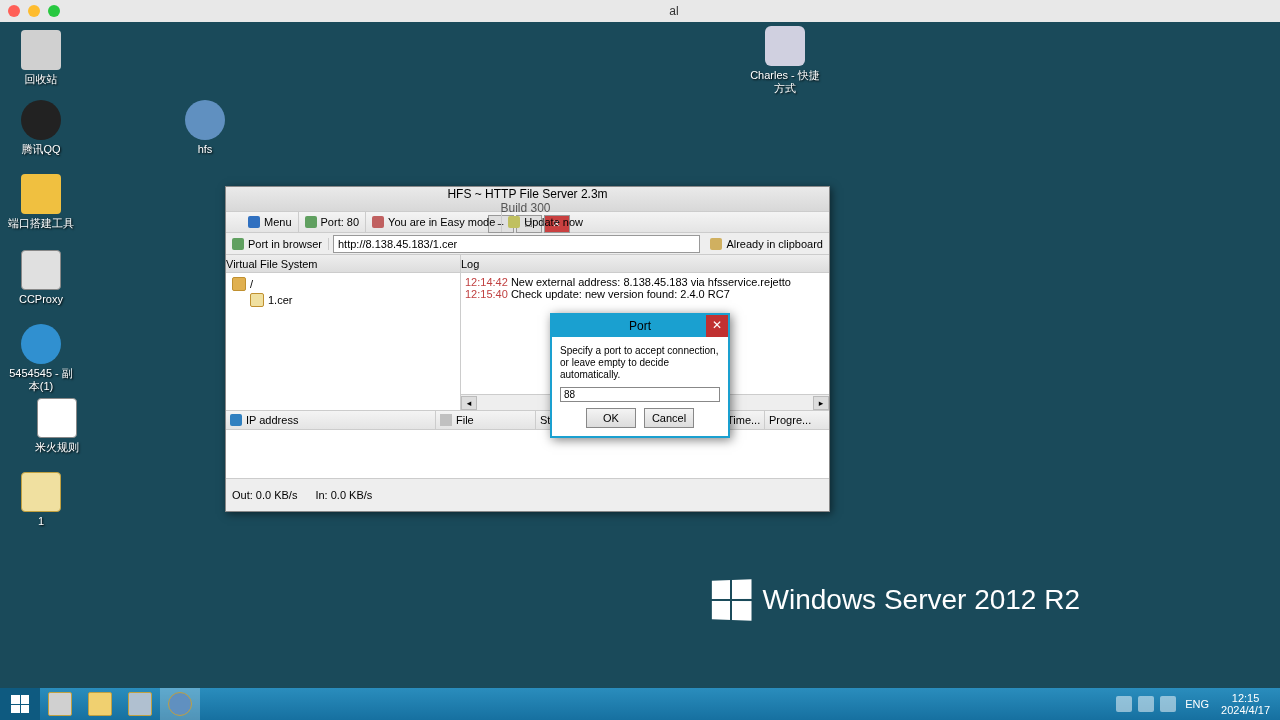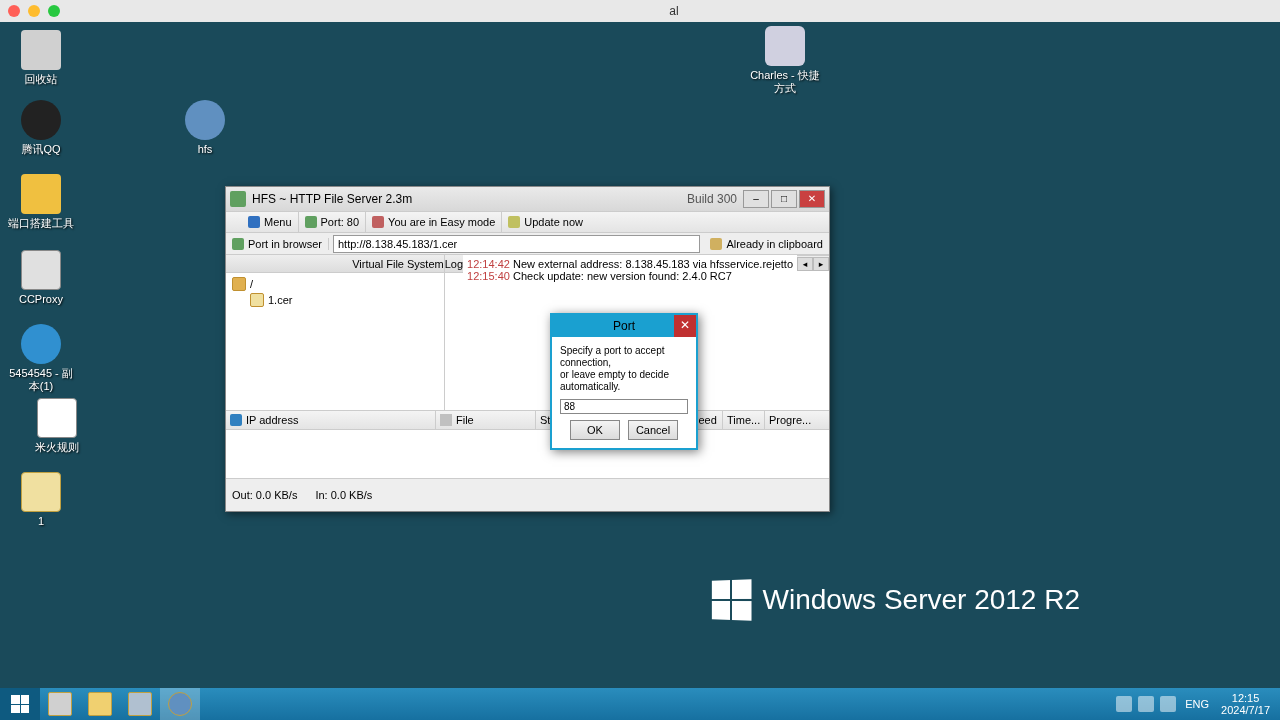--- a/index.html
+++ b/index.html
@@ -10,55 +10,55 @@
 .mac-dot { width:12px; height:12px; border-radius:50%; margin-right:8px; }
 .mac-title { flex:1; text-align:center; font-size:12px; color:#333; }
 
 
 .desk-icon { position:absolute; width:70px; text-align:center; color:#fff; font-size:11px; }
 .desk-icon .ic { width:40px; height:40px; margin:0 auto 3px; background:#f0c040; border-radius:4px;}
 .desk-icon .lbl { text-shadow:1px 1px 2px #000; line-height:1.2; }
 
 
 .win { position:absolute; left:225px; top:186px; width:605px; background:#fff; border:1px solid #888; box-shadow:2px 2px 8px rgba(0,0,0,0.5);}
-.titlebar { height:24px; background:linear-gradient(#eaeaea,#d8d8d8); display:flex; align-items:center; padding:0 4px; font-size:12px;}
+.titlebar { height:24px; background:linear-gradient(#eaeaea,#d8d8d8); display:flex; align-items:center; padding:0 4px; font-size:12px;flex-direction:column;}
 .titlebar .ticon { width:16px; height:16px; background:#60a060; margin-right:6px; border-radius:2px;}
 .titlebar .ttext { flex:1; }
 .titlebar .build { color:#555; margin-right:4px;}
 .winbtns { display:flex; }
 .winbtn { width:26px; height:18px; border:1px solid #999; background:#e0e0e0; text-align:center; font-size:10px; line-height:16px; margin-left:2px; cursor:pointer;}
 .winbtn.close { background:#c94040; color:#fff;}
 .toolbar { height:22px; background:linear-gradient(#f4f4f4,#e4e4e4); border-top:1px solid #ccc; border-bottom:1px solid #ccc; display:flex; align-items:center; font-size:11px;padding-left:16px;}
 .toolbar .tb { padding:0 6px; border-right:1px solid #ccc; height:100%; display:flex; align-items:center; cursor:pointer;}
 .toolbar .tb .ticon2 { width:12px; height:12px; margin-right:4px; background:#888; border-radius:2px;}
 .addrbar { height:22px; background:#eee; display:flex; align-items:center; font-size:11px; border-bottom:1px solid #ccc;}
 .addrbar .ob { padding:0 6px; border-right:1px solid #ccc; display:flex; align-items:center; cursor:pointer;}
 .addrbar input { flex:1; height:18px; border:1px solid #999; padding:0 4px; font-size:11px; margin:0 4px;}
 .addrbar .clip { padding:0 6px; display:flex; align-items:center;}
 .split { display:flex; height:155px; }
 .vfs { width:235px; border-right:1px solid #ccc; display:flex; flex-direction:column;}
-.section-head { height:18px; background:linear-gradient(#eee,#ddd); text-align:right; font-size:11px; border-bottom:1px solid #ccc; line-height:18px;}
+.section-head { height:18px; background:linear-gradient(#eee,#ddd); text-align:left; font-size:11px; border-bottom:1px solid #ccc; line-height:18px;}
 .tree { flex:1; font-size:11px; padding:3px 6px; overflow:auto; background:#fff;}
 .tree .node { display:flex; align-items:center; padding:1px 0;}
 .tree .node .nicon { width:14px; height:14px; background:#e0b050; margin-right:4px; border-radius:2px; border:1px solid #c09030;}
 .tree .child { margin-left:18px;}
-.logpane { flex:1; display:flex; }
+.logpane { flex:1; display:flex; flex-direction:column;}
 .logtxt { flex:1; font-family:"Lucida Console",monospace; font-size:11px; padding:3px 4px; overflow:hidden; white-space:nowrap; background:#fff;}
 .logtxt .ts { color:#c04040;}
 .scroll { height:16px; background:#eee; border-top:1px solid #ccc; display:flex; align-items:center;}
 .scroll .ar { width:16px; height:14px; border:1px solid #bbb; background:#ddd; text-align:center; font-size:9px; line-height:12px;}
 .scroll .track { flex:1;}
 .connhdr { height:20px; background:linear-gradient(#f4f4f4,#e4e4e4); border-top:1px solid #ccc; border-bottom:1px solid #ccc; display:flex; font-size:11px; align-items:center;}
 .connhdr .col { border-right:1px solid #ccc; padding:0 4px; display:flex; align-items:center; height:100%;}
 .connbody { height:48px; background:#fff;}
 .status { height:18px; background:#eee; border-top:1px solid #ccc; font-size:11px; display:flex; align-items:center; padding:16px 6px;}
 .status span { margin-right:18px;}
 
 
-.dialog { position:absolute; left:550px; top:313px; width:148px; background:#fff; border:2px solid #1aa0d0; box-shadow:2px 2px 10px rgba(0,0,0,0.5);}
+.dialog { position:absolute; left:550px; top:313px; width:180px; background:#fff; border:2px solid #1aa0d0; box-shadow:2px 2px 10px rgba(0,0,0,0.5);}
 .dlg-title { height:22px; background:#1aa0d0; display:flex; align-items:center; justify-content:center; font-size:12px; position:relative;}
 .dlg-close { position:absolute; right:0; top:0; width:22px; height:22px; background:#c03030; color:#fff; text-align:center; line-height:20px; font-size:12px; cursor:pointer;}
 .dlg-body { padding:8px; font-size:10px;}
 .dlg-body .msg { margin-bottom:6px; line-height:1.2;}
 .dlg-body input { width:100%; border:1px solid #888; padding:1px 3px; font-size:10px;}
 .dlg-btns { display:flex; justify-content:center; gap:8px; margin-top:6px;}
 .dlg-btns button { width:50px; height:20px; font-size:11px; border:1px solid #888; background:linear-gradient(#f4f4f4,#dcdcdc); cursor:pointer;}
 
 
 .brand { position:absolute; right:200px; bottom:100px; color:#fff; display:flex; align-items:center;}
@@ -264,16 +264,16 @@
   <div class="tbicon active">
       <div class="ti" style="background:#6090c0;border-radius:50%"></div>
     </div>
   <div class="tray">
     <div class="tic"></div>
     <div class="tic"></div>
     <div class="tic"></div>
     <div class="lang">ENG</div>
     <div class="clock">
       <div>12:15</div>
-      <div>2024/7/17</div>
+      <div>2024/4/17</div>
     </div>
   </div>
 </div>
 
 </body></html>

